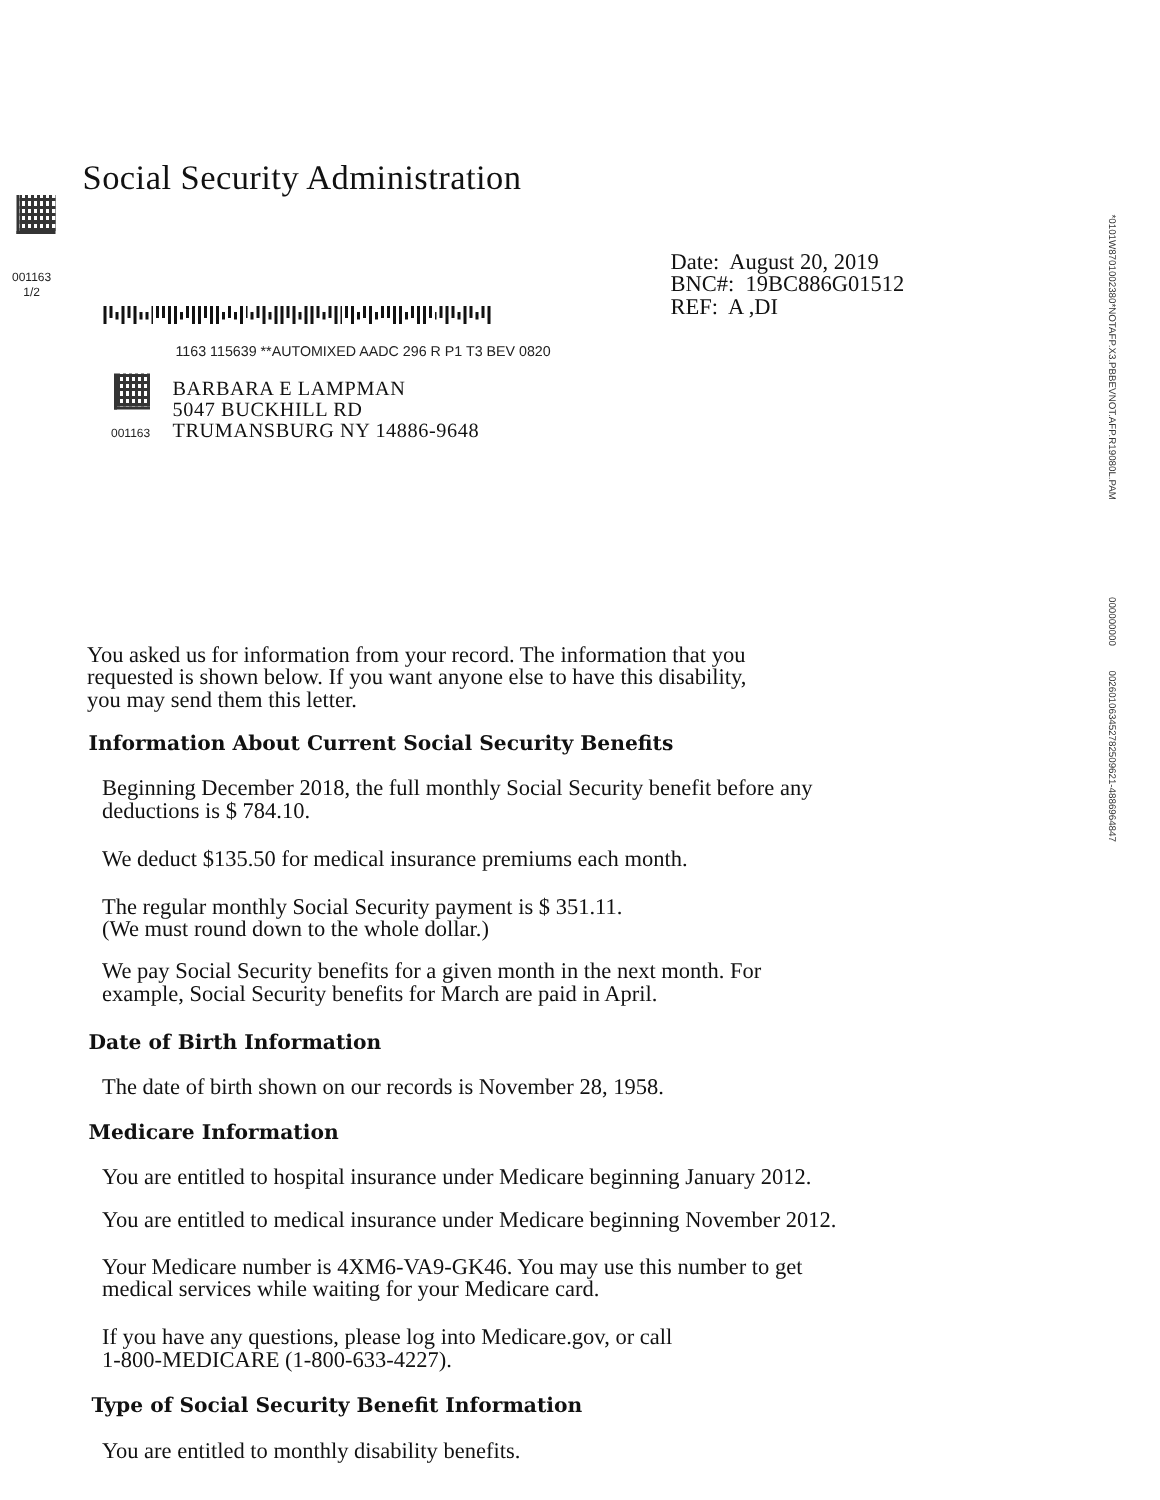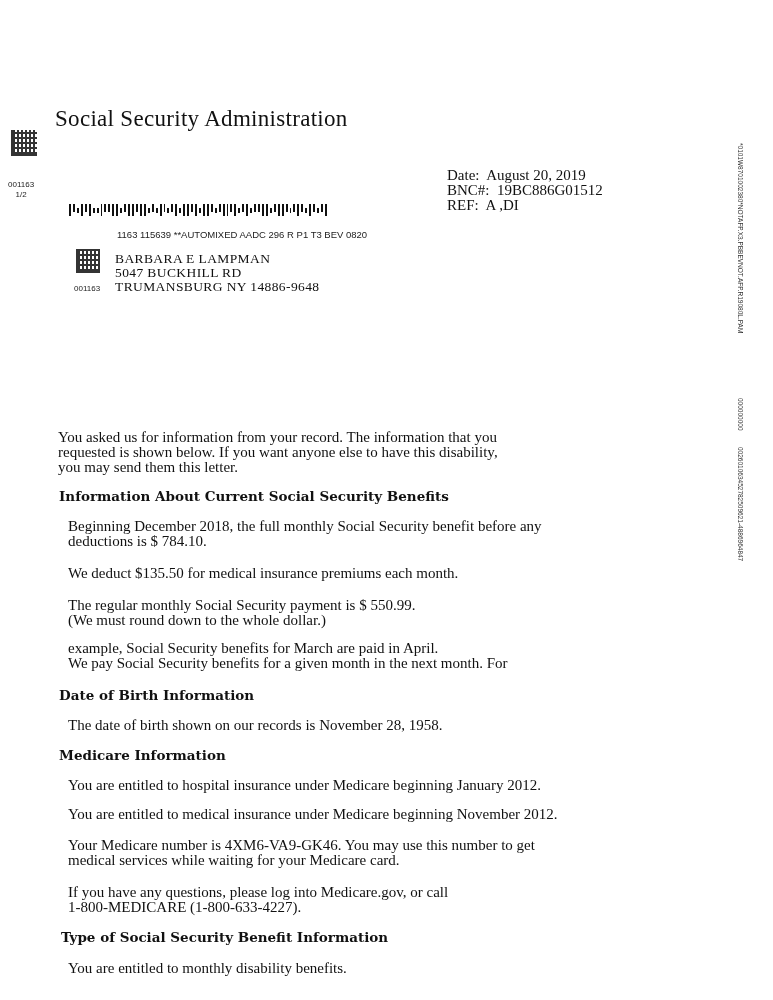--- a/index.html
+++ b/index.html
@@ -152,26 +152,26 @@
     <div>you may send them this letter.</div>
   </div>
 
   <div class="h heading" style="top:489px;">Information About Current Social Security Benefits</div>
   <div class="p" style="top:519px;">
     <div>Beginning December 2018, the full monthly Social Security benefit before any</div>
     <div>deductions is $ 784.10.</div>
   </div>
   <div class="p" style="top:566px;">We deduct $135.50 for medical insurance premiums each month.</div>
   <div class="p" style="top:598px;">
-    <div>The regular monthly Social Security payment is $ 550.99.</div>
+    <div>The regular monthly Social Security payment is $ 351.11.</div>
     <div>(We must round down to the whole dollar.)</div>
   </div>
   <div class="p" style="top:641px;">
+    <div>We pay Social Security benefits for a given month in the next month.  For</div>
     <div>example, Social Security benefits for March are paid in April.</div>
-    <div>We pay Social Security benefits for a given month in the next month.  For</div>
   </div>
 
   <div class="h heading" style="top:688px;">Date of Birth Information</div>
   <div class="p" style="top:718px;">The date of birth shown on our records is November 28, 1958.</div>
 
   <div class="h heading" style="top:748px;">Medicare Information</div>
   <div class="p" style="top:778px;">You are entitled to hospital insurance under Medicare beginning January 2012.</div>
   <div class="p" style="top:807px;">You are entitled to medical insurance under Medicare beginning November 2012.</div>
   <div class="p" style="top:838px;">
     <div>Your Medicare number is 4XM6-VA9-GK46.  You may use this number to get</div>

